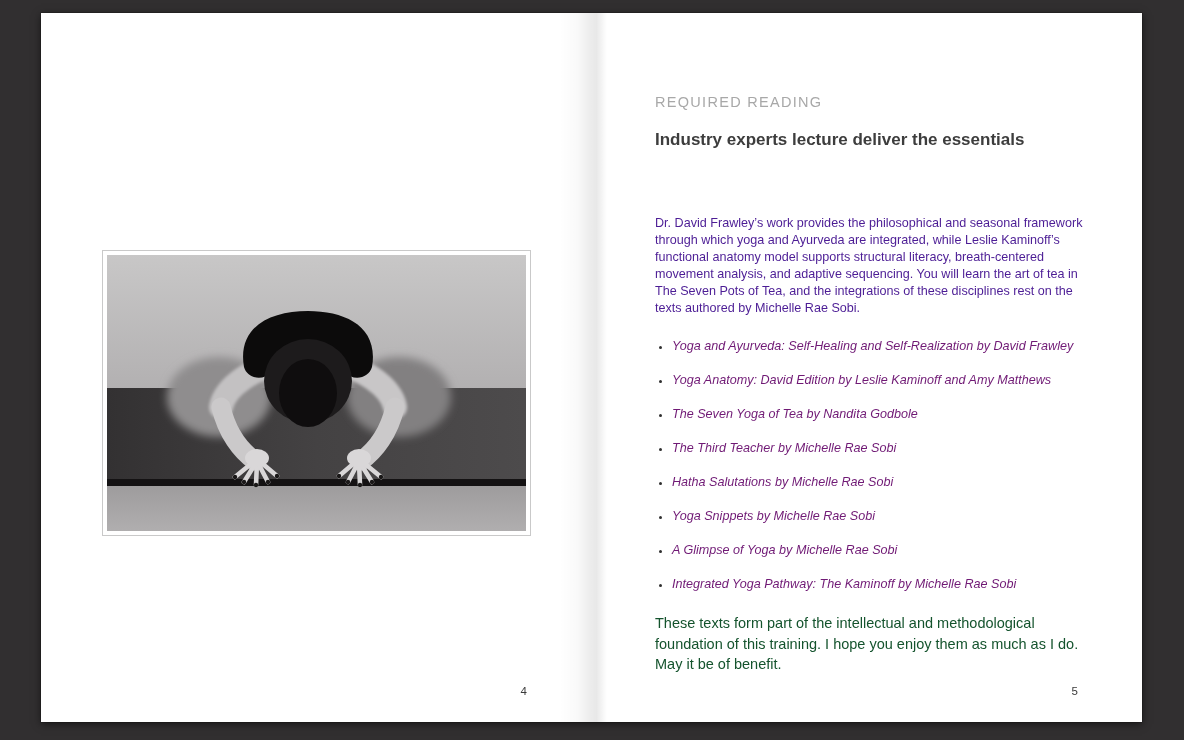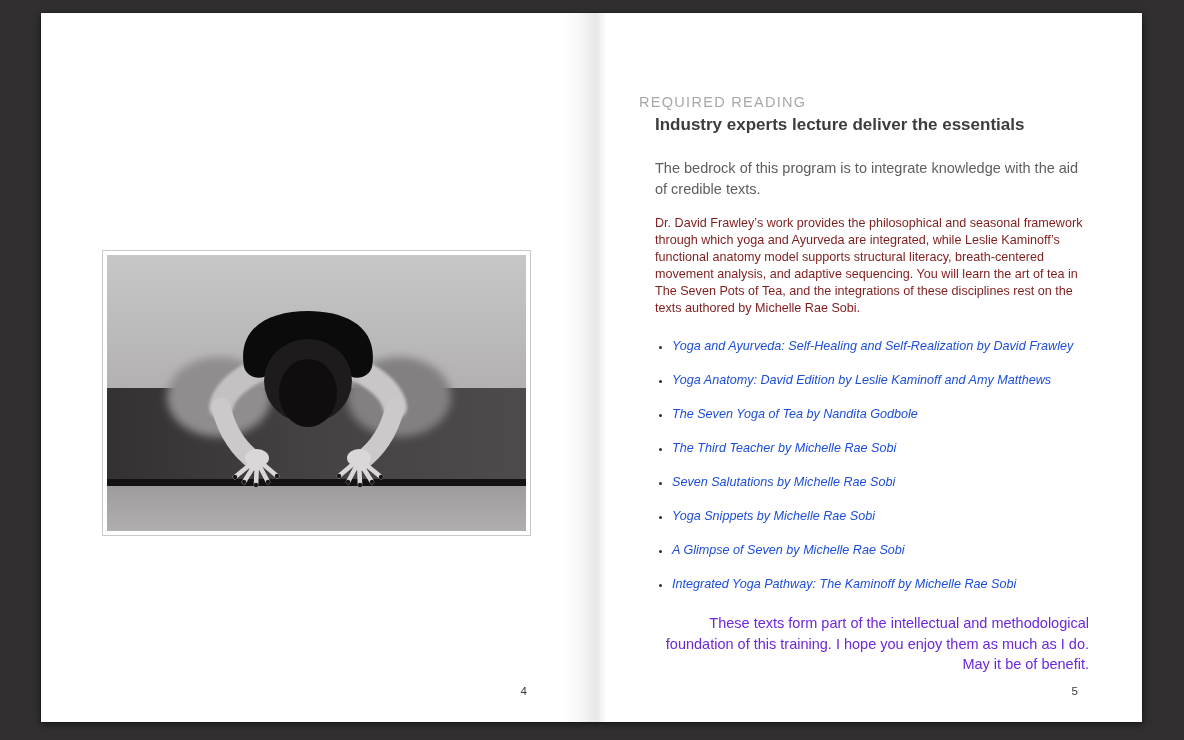--- a/index.html
+++ b/index.html
@@ -53,76 +53,75 @@
     height: 286px;
     background: #ffffff;
     border: 1px solid #c9c9c9;
     padding: 4px;
   }
   .photo-frame svg { display: block; width: 100%; height: 100%; }
 
   
   .kicker {
     position: absolute;
-    left: 48px; top: 80px;
+    left: 64px; top: 80px;
     width: 434px;
     font-size: 14.5px;
     line-height: 18px;
     letter-spacing: 1.3px;
     color: #a8a8a8;
     font-weight: 400;
   }
   .title {
     position: absolute;
-    left: 64px; top: 101px;
+    left: 64px; top: 116px;
     width: 440px;
     font-size: 17px;
     line-height: 22px;
     color: #3d3d3d;
     font-weight: 700;
   }
   .intro {
     position: absolute;
     left: 64px; top: 145px;
     width: 434px;
     font-size: 14.5px;
     line-height: 20.5px;
     color: #5e5e5e;
   }
   .body-small {
     position: absolute;
     left: 64px; top: 202px;
     width: 434px;
     font-size: 12.6px;
     line-height: 17px;
-    color: #7f1d1d;
+    color: #4c1d95;
   }
   .reading-list {
     position: absolute;
     left: 64px; top: 325px;
     width: 440px;
     list-style-position: outside;
     padding-left: 17px;
   }
   .reading-list li {
     font-size: 12.6px;
     line-height: 17px;
     font-style: italic;
-    color: #1d4ed8;
+    color: #701a75;
     margin-bottom: 17px;
   }
   .reading-list li::marker { color: #2f2f2f; font-size: 0.85em; }
   .closing {
     position: absolute;
     left: 64px; top: 600px;
     width: 434px;
     font-size: 14.5px;
     line-height: 20.5px;
-    color: #6d28d9;
-    text-align: right;
+    color: #14532d;
   }
   .page-num {
     position: absolute;
     right: 64px;
     top: 672px;
     font-size: 11.5px;
     color: #3a3a3a;
   }
 </style>
 </head>
@@ -204,30 +203,29 @@
             <circle cx="274" cy="222" r="2.2"></circle>
           </g>
         </svg>
       </figure>
       <div class="page-num">4</div>
     </div>
 
     <div class="page page-right">
       <div class="kicker">REQUIRED READING</div>
       <h1 class="title">Industry experts lecture deliver the essentials</h1>
-      <p class="intro">The bedrock of this program is to integrate knowledge with the aid of credible texts.</p>
       <p class="body-small">Dr. David Frawley’s work provides the philosophical and seasonal framework through which yoga and Ayurveda are integrated, while Leslie Kaminoff’s functional anatomy model supports structural literacy, breath-centered movement analysis, and adaptive sequencing. You will learn the art of tea in The Seven Pots of Tea, and the integrations of these disciplines rest on the texts authored by Michelle Rae Sobi.</p>
       <ul class="reading-list">
         <li>Yoga and Ayurveda: Self-Healing and Self-Realization by David Frawley</li>
         <li>Yoga Anatomy: David Edition by Leslie Kaminoff and Amy Matthews</li>
         <li>The Seven Yoga of Tea by Nandita Godbole</li>
         <li>The Third Teacher by Michelle Rae Sobi</li>
-        <li>Seven Salutations by Michelle Rae Sobi</li>
+        <li>Hatha Salutations by Michelle Rae Sobi</li>
         <li>Yoga Snippets by Michelle Rae Sobi</li>
-        <li>A Glimpse of Seven by Michelle Rae Sobi</li>
+        <li>A Glimpse of Yoga by Michelle Rae Sobi</li>
         <li>Integrated Yoga Pathway: The Kaminoff by Michelle Rae Sobi</li>
       </ul>
       <p class="closing">These texts form part of the intellectual and methodological foundation of this training. I hope you enjoy them as much as I do. May it be of benefit.</p>
       <div class="page-num">5</div>
     </div>
 
     <div class="gutter"></div>
   </div>
 </div>
 

